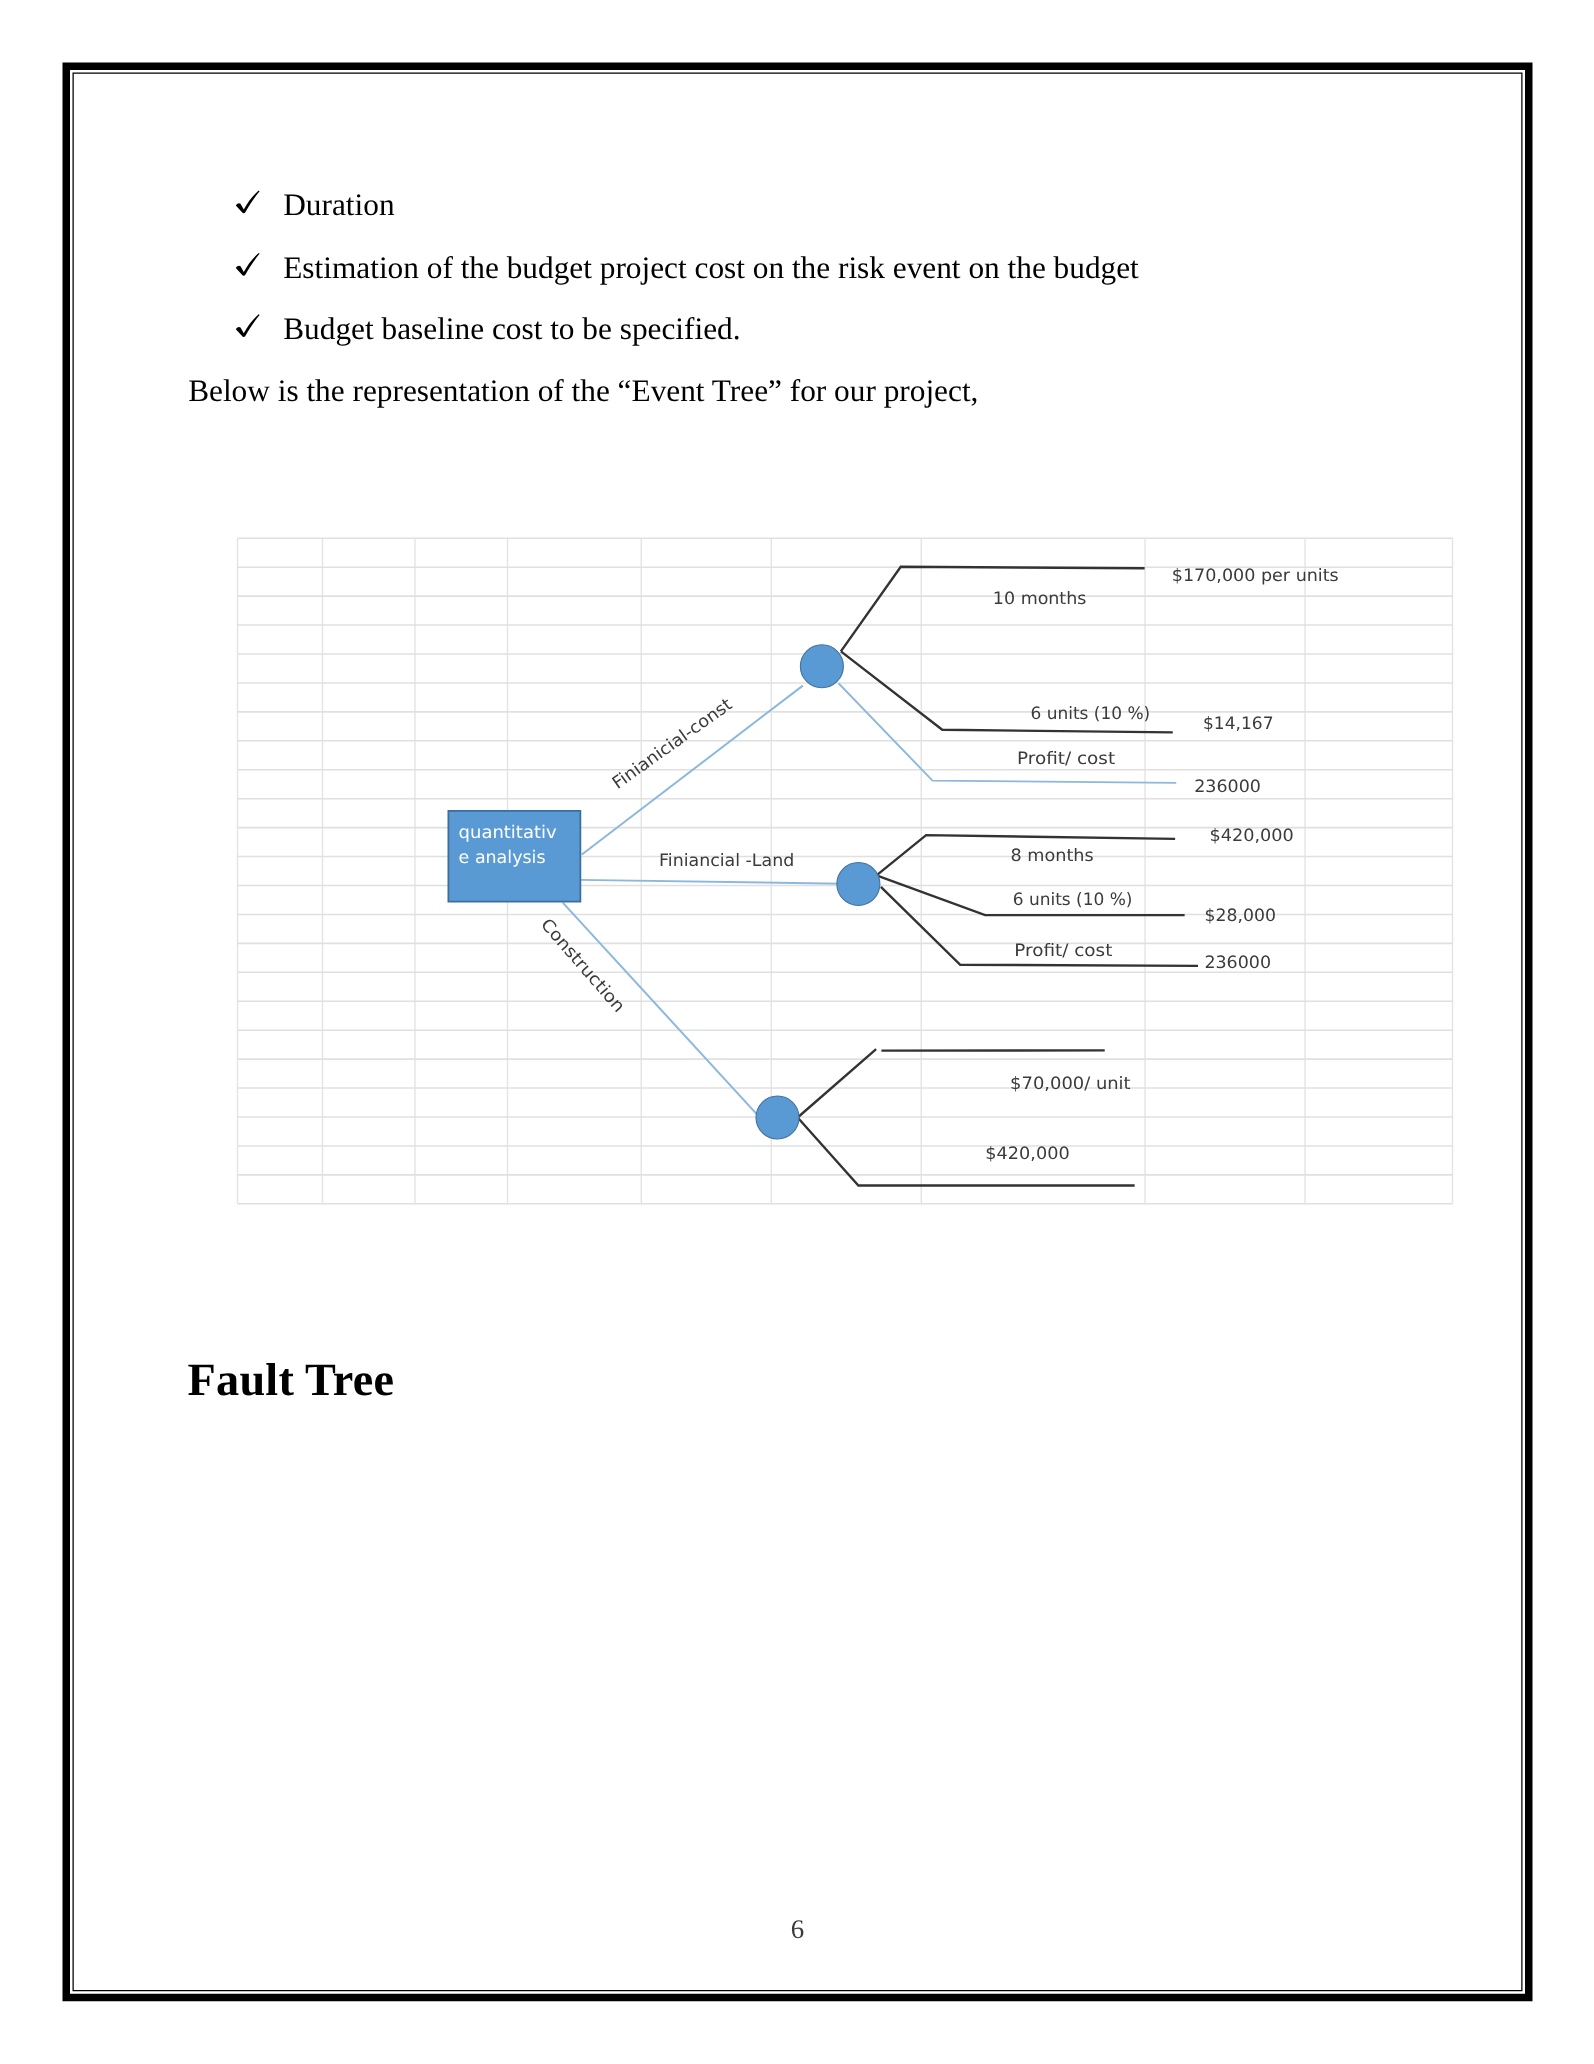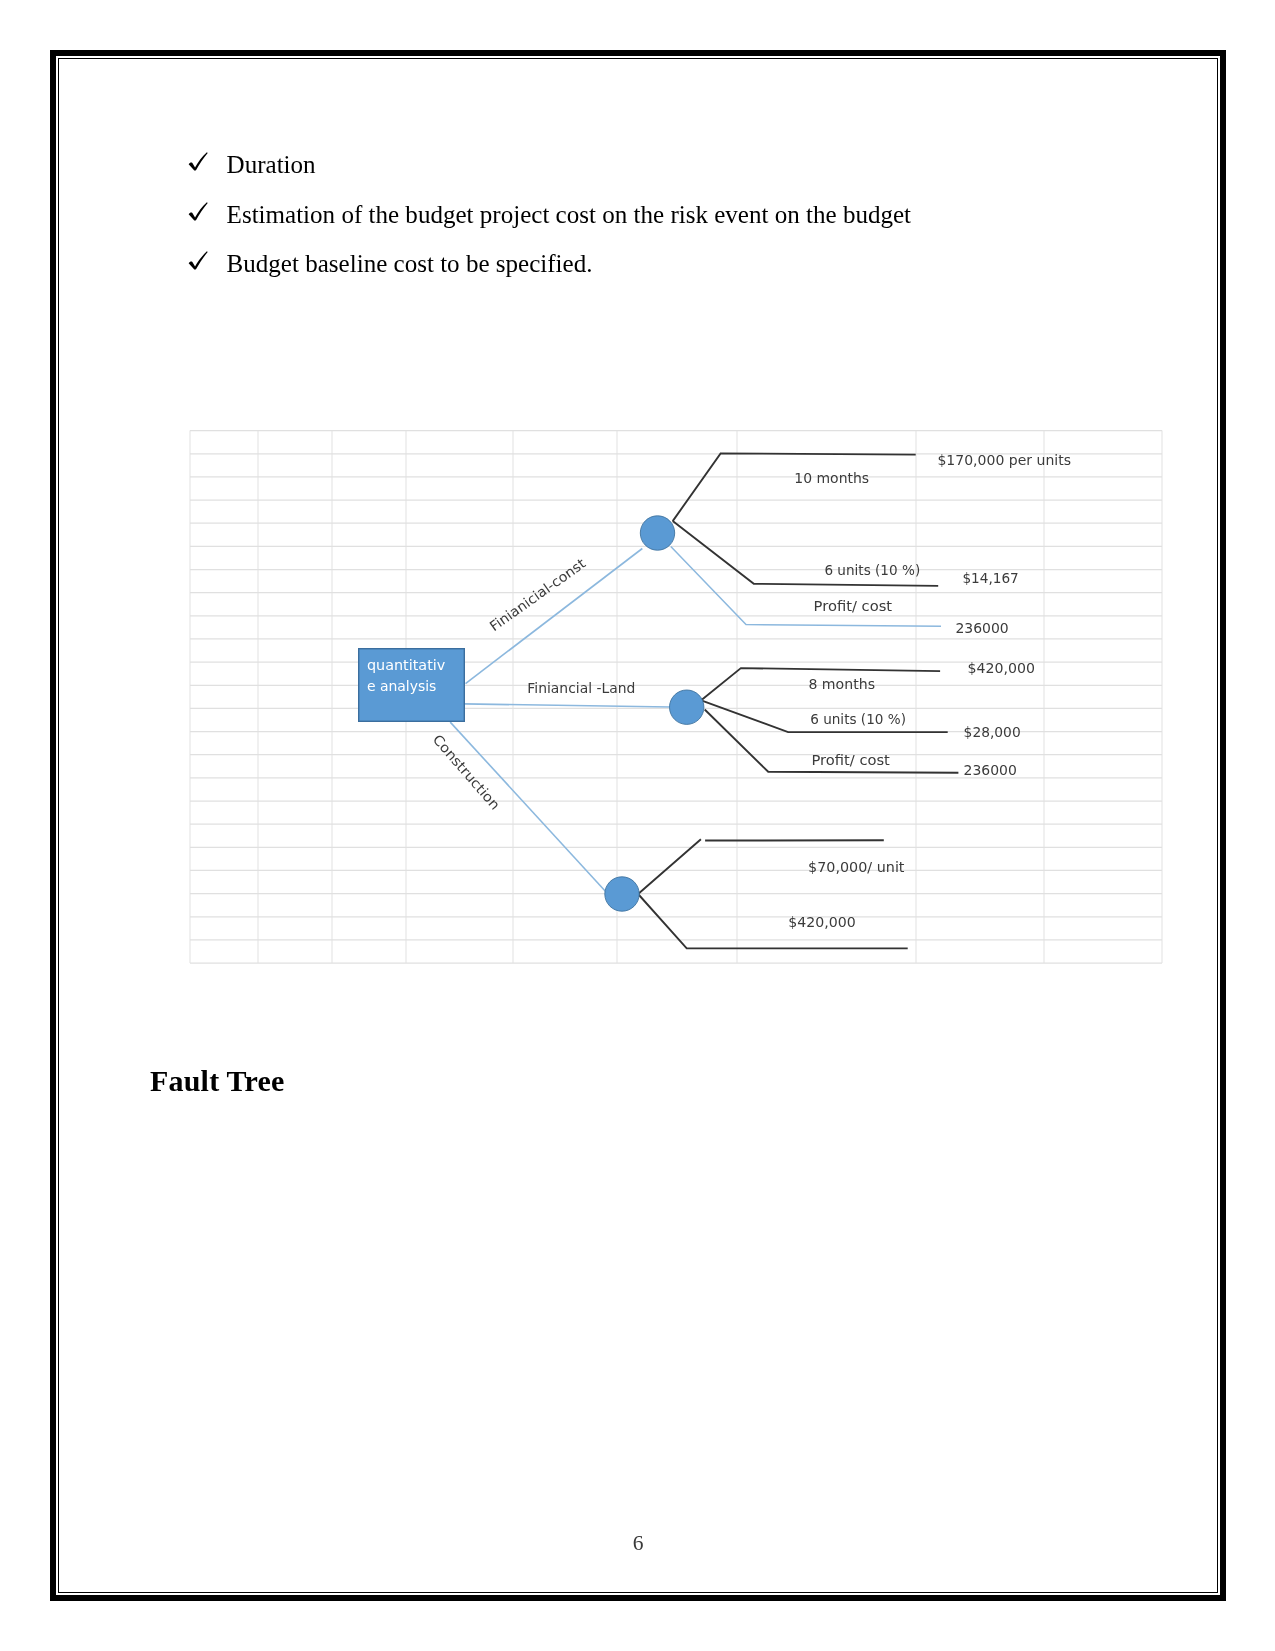--- a/index.html
+++ b/index.html
@@ -8,21 +8,21 @@
   #page{will-change:transform;}
   #page{position:absolute;left:0;top:0;width:1275px;height:1651px;background:#fff;overflow:hidden;}
   #frame{position:absolute;left:50px;top:50px;width:1176px;height:1551px;box-sizing:border-box;border:6.5px solid #000;}
   #frame-inner{position:absolute;left:1.5px;top:1.5px;right:2.5px;bottom:2.5px;box-sizing:border-box;border:1px solid #000;}
 
   .bullet{position:absolute;font-size:25.05px;color:#000;white-space:nowrap;line-height:1;}
   .bullet .mark{position:absolute;left:-2px;top:-1px;width:20px;height:20px;}
   .bullet .mark svg{display:block;}
   .bullet .txt{position:absolute;left:36.6px;top:0;}
   #below{position:absolute;left:150.5px;font-size:25.05px;white-space:nowrap;line-height:1;}
-  #fault{position:absolute;left:150px;font-size:30px;font-weight:bold;letter-spacing:0.2px;line-height:1;}
+  #fault{position:absolute;left:150px;font-size:37px;font-weight:bold;letter-spacing:0.2px;line-height:1;margin-top:20px;}
   #pagenum{position:absolute;font-size:21.5px;color:#3a3a3a;text-align:center;width:60px;}
   #fig{position:absolute;}
   #fig svg{display:block;shape-rendering:geometricPrecision;}
   #fig text{-webkit-font-smoothing:antialiased;}
 </style>
 </head>
 <body>
 
 <div id="page">
   <div id="frame">
@@ -47,20 +47,21 @@
   </div>
   <div class="bullet" style="left:190px;top:251px;">
     <span class="mark" aria-label="✓">
         <svg width="22" height="22" viewBox="0 0 20 20">
           <path d="M0.6 12.1 C1.6 10.6 3.0 10.0 4.0 10.9 L6.4 15.1 C9.0 10.0 13.1 5.0 17.2 1.2 L17.9 1.8 C14.1 6.2 10.1 12.5 7.4 17.3 C6.7 18.1 5.6 17.9 5.1 17.0 Z" fill="#000"></path>
         </svg>
       </span>
     <span class="txt">Budget baseline cost to be specified.</span>
   </div>
 
+  <div id="below" style="top:300.5px;">Below is the representation of the “Event Tree” for our project,</div>
 
   <div id="fig" style="left:186px;top:424px;">
    <svg width="980" height="545" viewBox="0 0 980 545" xmlns="http://www.w3.org/2000/svg">
      <g id="gridlines">
           <line x1="4" y1="6.6" x2="4" y2="539.05" stroke="#e3e3e3" stroke-width="1.1"></line>
           <line x1="72" y1="6.6" x2="72" y2="539.05" stroke="#e3e3e3" stroke-width="1.1"></line>
           <line x1="146" y1="6.6" x2="146" y2="539.05" stroke="#e3e3e3" stroke-width="1.1"></line>
           <line x1="220" y1="6.6" x2="220" y2="539.05" stroke="#e3e3e3" stroke-width="1.1"></line>
           <line x1="327" y1="6.6" x2="327" y2="539.05" stroke="#e3e3e3" stroke-width="1.1"></line>
           <line x1="431" y1="6.6" x2="431" y2="539.05" stroke="#e3e3e3" stroke-width="1.1"></line>

